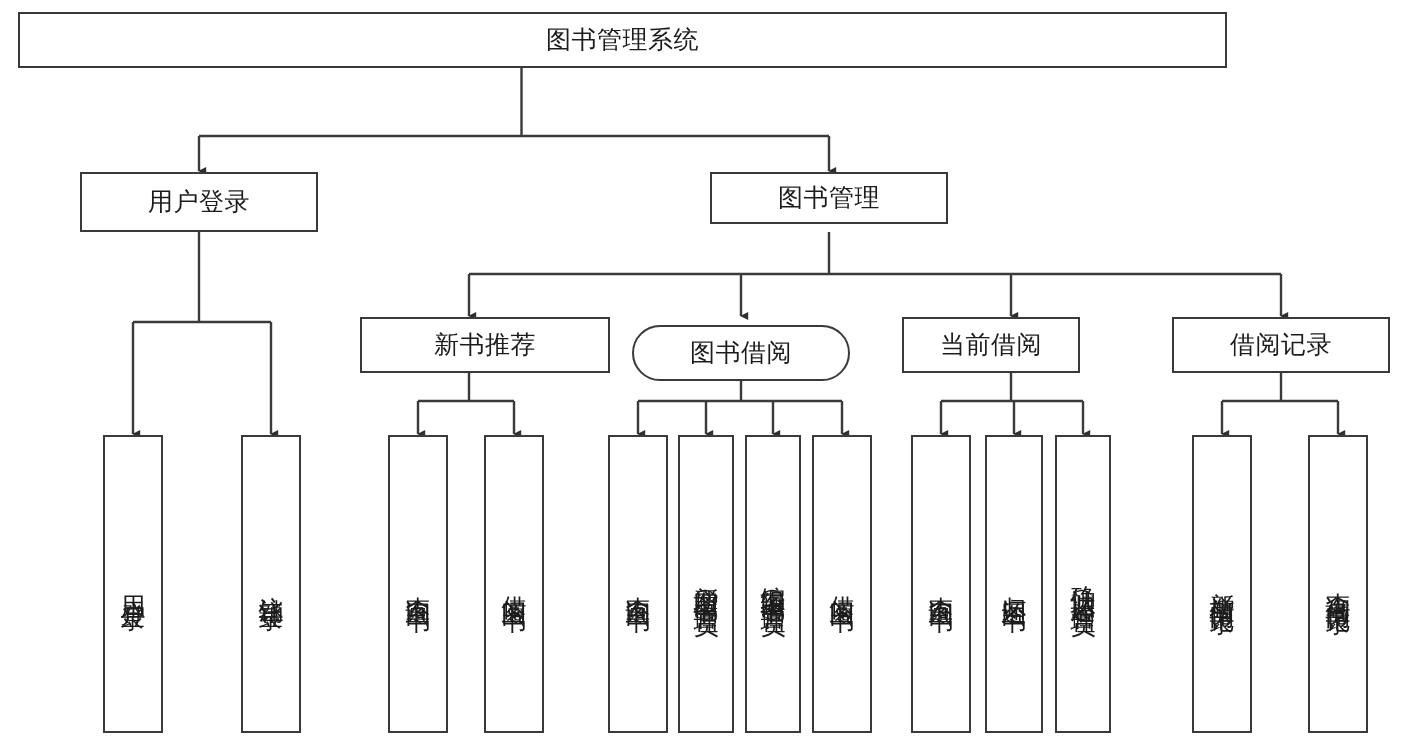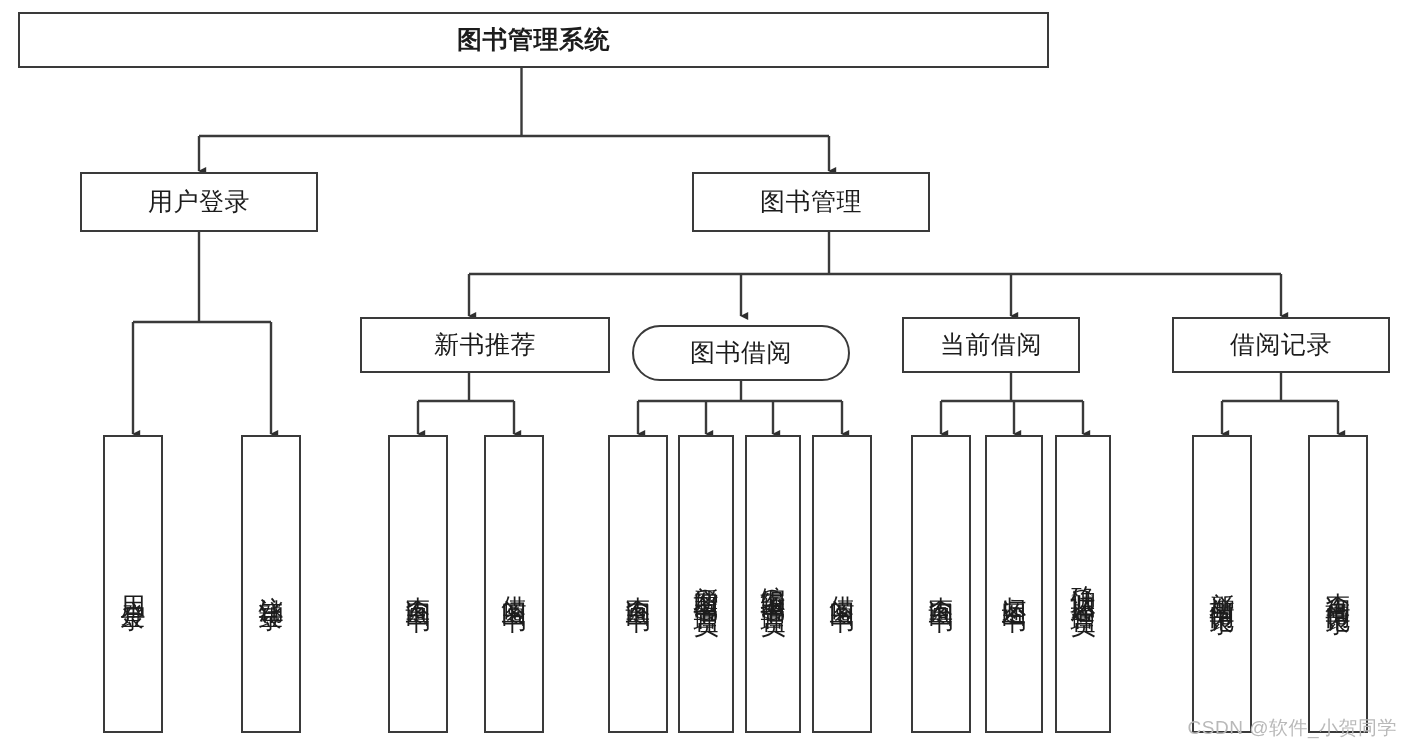--- a/index.html
+++ b/index.html
@@ -117,28 +117,28 @@
         <line x1="941" y1="401" x2="941" y2="434" marker-end="url(#arrowhead)"></line>
         <line x1="1014" y1="401" x2="1014" y2="434" marker-end="url(#arrowhead)"></line>
         <line x1="1083" y1="401" x2="1083" y2="434" marker-end="url(#arrowhead)"></line>
         <line x1="1281" y1="373" x2="1281" y2="401"></line>
         <line x1="1222" y1="401" x2="1338" y2="401"></line>
         <line x1="1222" y1="401" x2="1222" y2="434" marker-end="url(#arrowhead)"></line>
         <line x1="1338" y1="401" x2="1338" y2="434" marker-end="url(#arrowhead)"></line>
       </g>
   </svg>
 
-  <div class="node root horiz" style="left: 18px; top: 12px; width: 1031px; height: 56px; font-weight: bold;">
+  <div class="node root horiz" style="left: 18px; top: 12px; width: 1209px; height: 56px;">
     <span class="node-label">图书管理系统</span>
   </div>
 
   <div class="node horiz" style="left: 80px; top: 172px; width: 238px; height: 60px;">
     <span class="node-label">用户登录</span>
   </div>
-  <div class="node horiz" style="left: 692px; top: 172px; width: 238px; height: 60px;">
+  <div class="node horiz" style="left: 710px; top: 172px; width: 238px; height: 52px;">
     <span class="node-label">图书管理</span>
   </div>
 
   <div class="node horiz" style="left: 360px; top: 317px; width: 250px; height: 56px;">
     <span class="node-label">新书推荐</span>
   </div>
   <div class="node horiz" style="left: 632px; top: 325px; width: 218px; height: 56px; border-radius: 28px;">
     <span class="node-label">图书借阅</span>
   </div>
   <div class="node horiz" style="left: 902px; top: 317px; width: 178px; height: 56px;">
@@ -181,15 +181,14 @@
   <div class="node vert" style="left: 1055px; top: 435px; width: 56px; height: 298px;">
     <span class="node-label">确认归还（管理员）</span>
   </div>
   <div class="node vert" style="left: 1192px; top: 435px; width: 60px; height: 298px;">
     <span class="node-label">新增借阅记录</span>
   </div>
   <div class="node vert" style="left: 1308px; top: 435px; width: 60px; height: 298px;">
     <span class="node-label">查询借阅记录</span>
   </div>
 
-  <div id="watermark">CSDN @软件_小贺同学</div>
 
 </div>
 
 </body></html>

